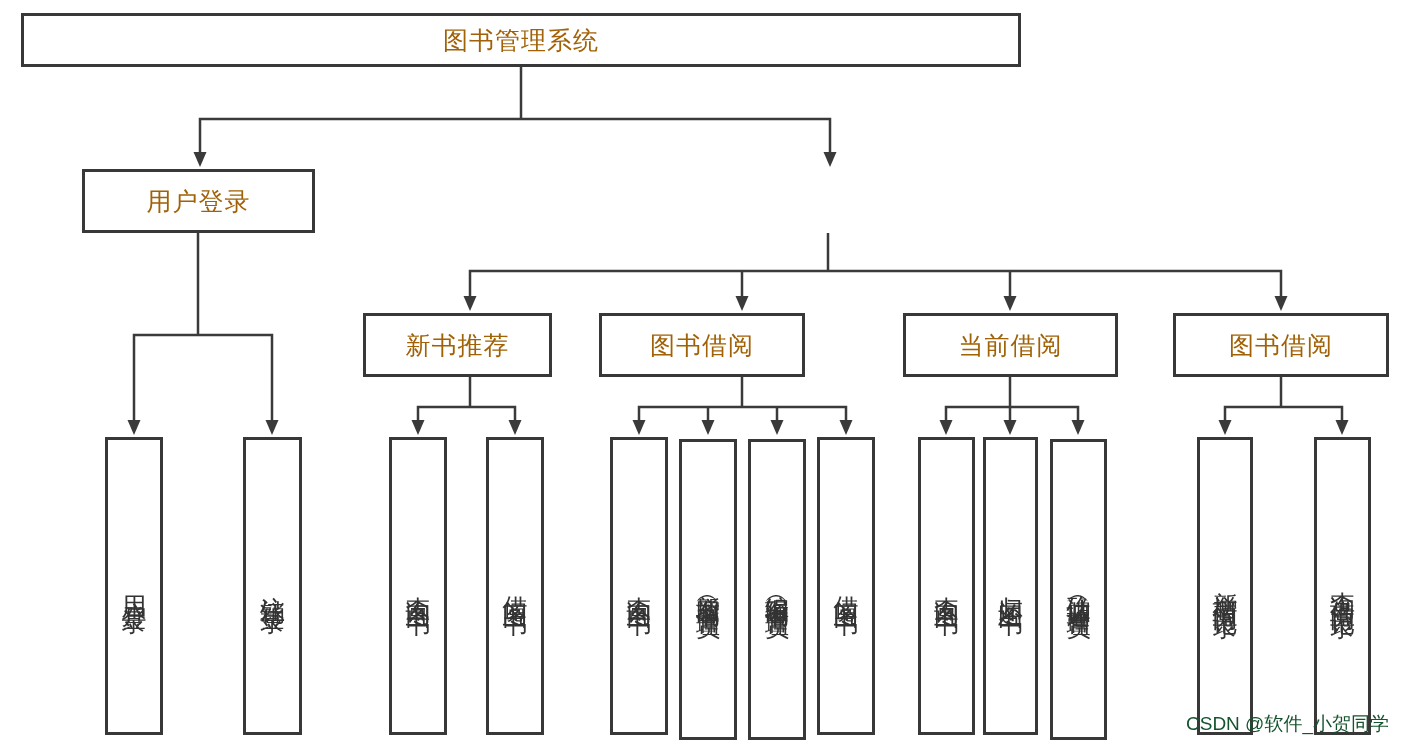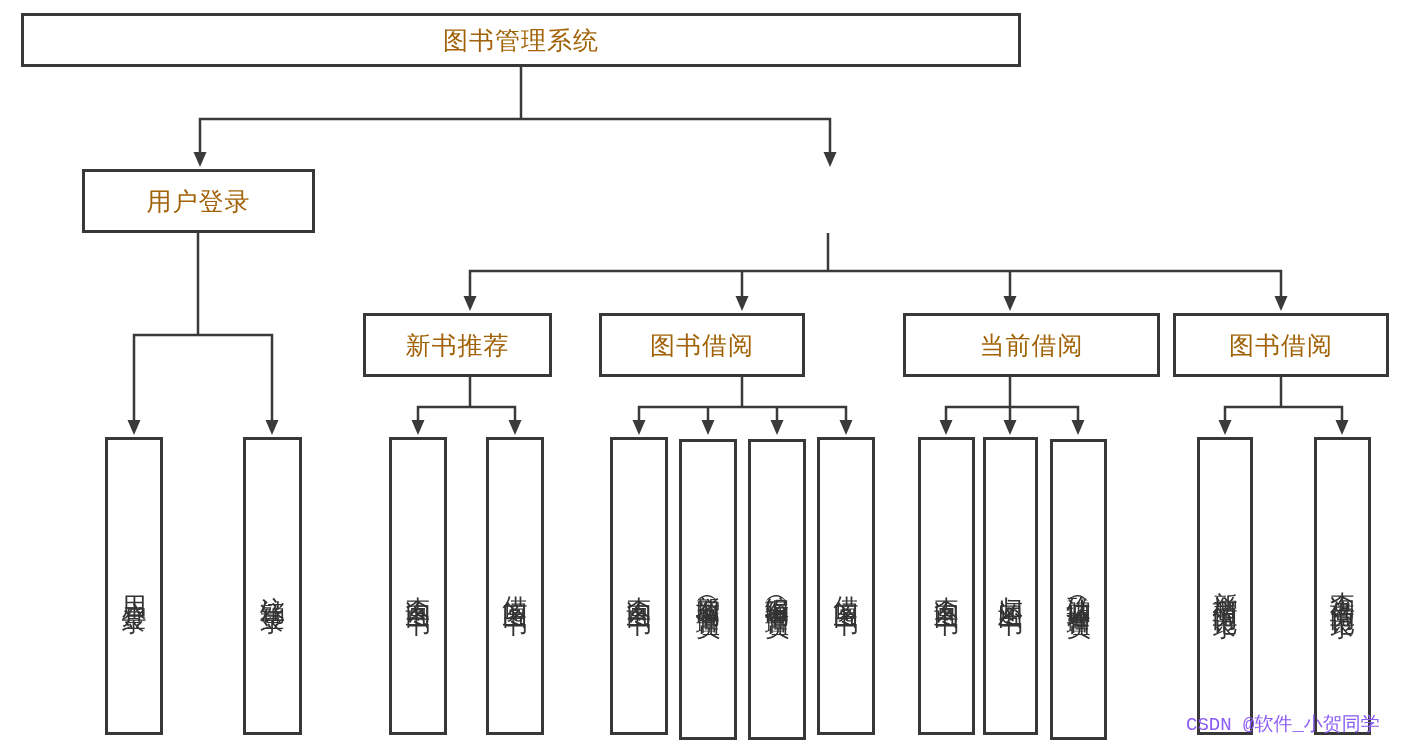--- a/index.html
+++ b/index.html
@@ -59,25 +59,24 @@
     line-height: 1;
   }
   .vbox.tight {
     letter-spacing: 3px;
     font-size: 24px;
   }
   .watermark {
     position: absolute;
     left: 1186px;
     top: 711px;
-    color: #8b5cf6;
+    color: #14532d;
     font-size: 19px;
     white-space: nowrap;
     z-index: 5;
-    font-family: Liberation Mono, monospace;
   }
 </style>
 </head>
 <body>
 
 <div class="stage">
 
   <svg class="wires" viewBox="0 0 1405 747">
 
     <path d="M521,67 V119"></path>
@@ -125,21 +124,21 @@
     <polygon points="1218.5,420 1231.5,420 1225,435"></polygon>
     <polygon points="1335.5,420 1348.5,420 1342,435"></polygon>
   </svg>
 
   <div class="hbox" style="left:21px; top:13px; width:1000px; height:54px">图书管理系统</div>
 
   <div class="hbox" style="left:82px; top:169px; width:233px; height:64px">用户登录</div>
 
   <div class="hbox" style="left:363px; top:313px; width:189px; height:64px">新书推荐</div>
   <div class="hbox" style="left:599px; top:313px; width:206px; height:64px">图书借阅</div>
-  <div class="hbox" style="left:903px; top:313px; width:257px; height:64px">当前借阅</div>
+  <div class="hbox" style="left:903px; top:313px; width:215px; height:64px">当前借阅</div>
   <div class="hbox" style="left:1173px; top:313px; width:216px; height:64px">图书借阅</div>
 
   <div class="vbox" style="left:105px; top:437px; width:58px; height:298px">用户登录</div>
   <div class="vbox" style="left:243px; top:437px; width:59px; height:298px">注销登录</div>
 
   <div class="vbox" style="left:389px; top:437px; width:58px; height:298px">查询图书</div>
   <div class="vbox" style="left:486px; top:437px; width:58px; height:298px">借阅图书</div>
 
   <div class="vbox" style="left:610px; top:437px; width:58px; height:298px">查询图书</div>
   <div class="vbox tight" style="left:679px; top:439px; width:58px; height:301px">新增图书（管理员）</div>

